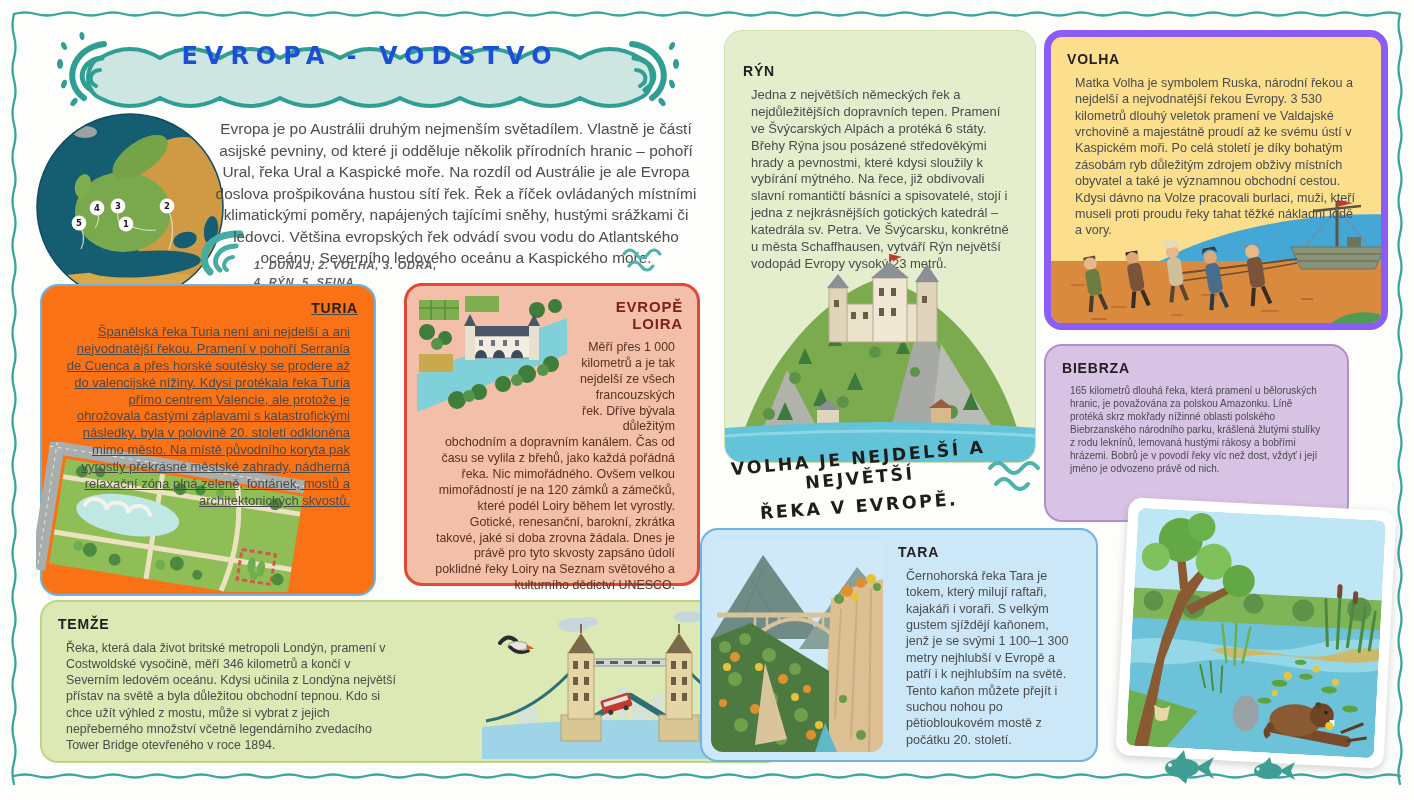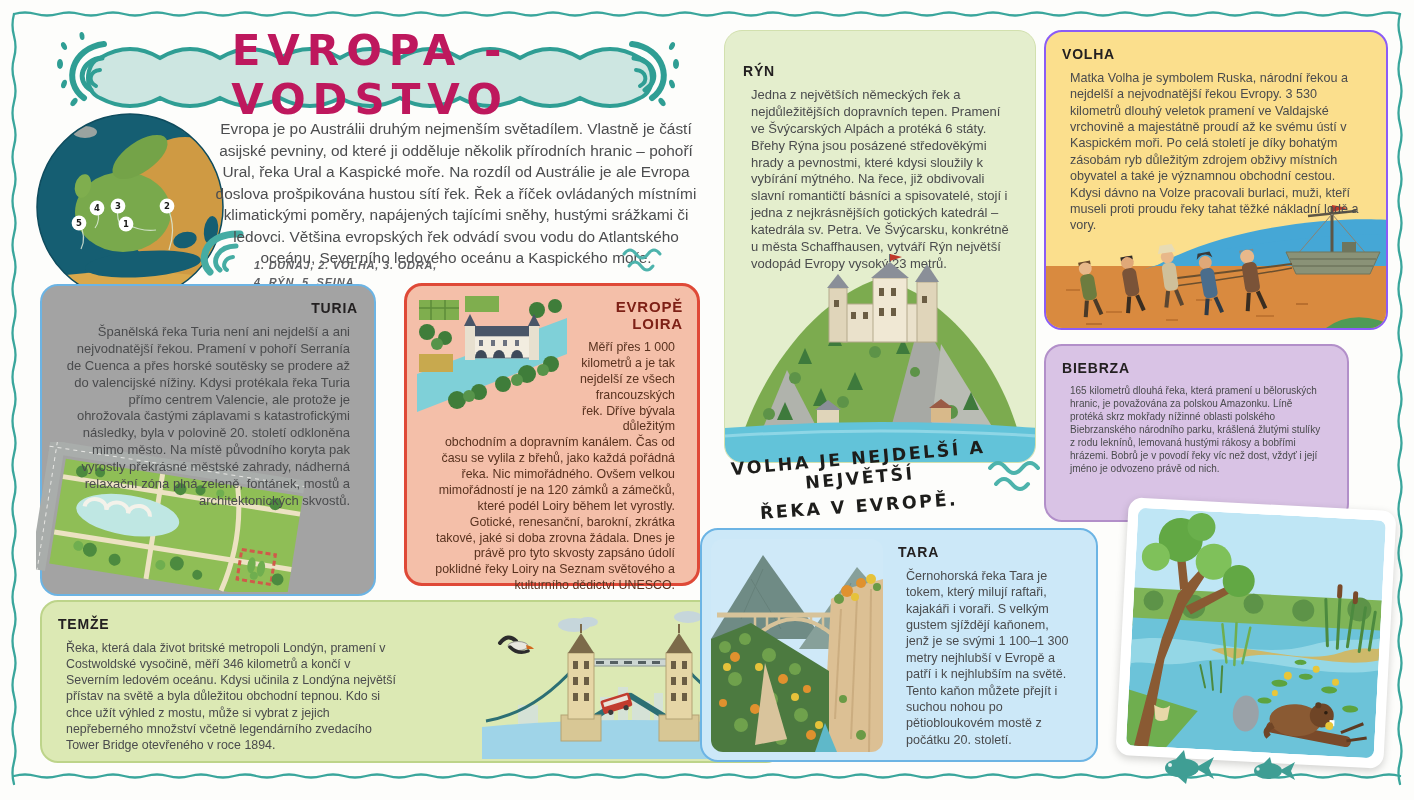--- a/index.html
+++ b/index.html
@@ -4,22 +4,22 @@
 <style>
   html,body{margin:0;padding:0;background:#e8e8e8;}
   #page{position:relative;width:1414px;height:800px;background:#fdfdfb;overflow:hidden;
         font-family:"Liberation Sans",sans-serif;color:#47484a;}
   svg{display:block;}
   .abs{position:absolute;}
   .box{position:absolute;border-radius:18px;box-sizing:border-box;}
   .box h3{margin:0 0 4px 0;font-size:14px;letter-spacing:.8px;color:#232021;font-weight:bold;}
   .box p{margin:8px;font-size:12.8px;line-height:1.3;color:#4a4b4d;}
   .t-right{text-align:right;}
-  #title-banner-text{position:absolute;left:150px;top:26px;width:440px;height:46px;
-        text-align:center;font-size:42px;font-weight:bold;letter-spacing:7px;color:#be185d;
+  #title-banner-text{position:absolute;left:150px;top:42px;width:440px;height:46px;
+        text-align:center;font-size:24px;font-weight:bold;letter-spacing:7px;color:#1d4ed8;
         font-family:"DejaVu Sans","Liberation Sans",sans-serif;}
   #intro{position:absolute;left:210px;top:118px;width:492px;text-align:center;
         font-size:15.4px;line-height:1.4;color:#4c4d4f;}
   #map-caption{position:absolute;left:254px;top:257px;width:240px;font-size:11px;font-style:italic;
         font-weight:bold;letter-spacing:.8px;color:#5f6063;line-height:1.5;}
   #hand-note{position:absolute;left:698px;top:448px;width:322px;text-align:center;color:#1d1d1b;
         font-family:"DejaVu Sans","Liberation Sans",sans-serif;font-weight:bold;}
   #hand-note .l1{display:block;font-size:17.5px;letter-spacing:2.5px;transform:rotate(-5deg);}
   #hand-note .l2{display:block;font-size:17.5px;letter-spacing:2.5px;transform:rotate(-4deg);margin-top:8px;}
   #polaroid{position:absolute;left:1122px;top:504px;width:268px;height:258px;background:#ffffff;
@@ -125,21 +125,21 @@
     <span>4. RÝN, 5. SEINA</span>
   </div>
 
   <svg class="abs" style="left:622px;top:246px;" width="46" height="28" viewBox="0 0 46 28">
     <g stroke="#4db3ac" stroke-width="3" fill="none" stroke-linecap="round">
       <path d="M2,8 q6,-8 12,0 t12,0 t12,0"></path>
       <path d="M7,20 q6,-8 12,0 t12,0"></path>
     </g>
   </svg>
 
-  <div class="box" style="left:40px;top:284px;width:336px;height:312px;background:#a3a3a3;border:2.5px solid #6cb4e4;padding:14px 16px;">
+  <div class="box" style="left:40px;top:284px;width:336px;height:312px;background:#f97316;border:2.5px solid #6cb4e4;padding:14px 16px;text-decoration:underline;">
     <h3 class="t-right">TURIA</h3>
     <p class="t-right" style="font-size:13px;position:relative;z-index:2;">Španělská řeka Turia není ani nejdelší a ani nejvodnatější řekou. Pramení v pohoří Serranía de Cuenca a přes horské soutěsky se prodere až do valencijské nížiny. Kdysi protékala řeka Turia přímo centrem Valencie, ale protože je ohrožovala častými záplavami s katastrofickými následky, byla v polovině 20. století odkloněna mimo město. Na místě původního koryta pak vyrostly překrásné městské zahrady, nádherná relaxační zóna plná zeleně, fontánek, mostů a architektonických skvostů.</p>
     <svg style="position:absolute;left:-6px;bottom:2px;z-index:1;" width="270" height="150" viewBox="0 0 270 150">
       <g transform="rotate(9 135 75)">
         <rect x="4" y="18" width="258" height="13" fill="#a9adab"></rect>
         <rect x="4" y="18" width="15" height="130" fill="#a9adab"></rect>
         <g stroke="#e6e6e3" stroke-width="1" stroke-dasharray="4 4">
             <line x1="4" y1="24" x2="262" y2="24"></line>
             <line x1="11" y1="18" x2="11" y2="148"></line>
           </g>
@@ -454,21 +454,21 @@
           <circle cx="166" cy="48" r="4"></circle>
           <circle cx="150" cy="196" r="5"></circle>
           <circle cx="132" cy="160" r="4"></circle>
         </g>
       <polygon points="104,213 114,184 126,213" fill="#5fb8c9"></polygon>
     </svg>
     <h3>TARA</h3>
     <p style="font-size:12.6px;">Černohorská řeka Tara je tokem, který milují raftaři, kajakáři i voraři. S velkým gustem sjíždějí kaňonem, jenž je se svými 1 100–1 300 metry nejhlubší v Evropě a patří i k nejhlubším na světě. Tento kaňon můžete přejít i suchou nohou po pětiobloukovém mostě z počátku 20. století.</p>
   </div>
 
-  <div class="box" style="left:1044px;top:30px;width:344px;height:300px;background:#fbdf8d;border:2px solid #8b5cf6;padding:14px 16px;overflow:hidden;">
+  <div class="box" style="left:1044px;top:30px;width:344px;height:300px;background:#fbdf8d;border:7px solid #8b5cf6;padding:14px 16px;overflow:hidden;">
     <h3>VOLHA</h3>
     <p style="font-size:12.6px;position:relative;z-index:2;">Matka Volha je symbolem Ruska, národní řekou a nejdelší a nejvodnatější řekou Evropy. 3 530 kilometrů dlouhý veletok pramení ve Valdajské vrchovině a majestátně proudí až ke svému ústí v Kaspickém moři. Po celá století je díky bohatým zásobám ryb důležitým zdrojem obživy místních obyvatel a také je významnou obchodní cestou. Kdysi dávno na Volze pracovali burlaci, muži, kteří museli proti proudu řeky tahat těžké nákladní lodě a vory.</p>
     <svg style="position:absolute;left:0;bottom:0;z-index:1;" width="344" height="124" viewBox="0 0 344 124">
       <path d="M110,62 C180,22 290,12 344,16 L344,62 z" fill="#45a7d6"></path>
       <path d="M0,62 L344,62 L344,124 L0,124 z" fill="#d98a3f"></path>
       <path d="M0,62 C80,66 110,62 150,52 C220,34 300,26 344,28 L344,62 z" fill="#d98a3f" opacity="0"></path>
       <path d="M110,62 C160,44 240,34 344,34" stroke="#c9773a" stroke-width="3" fill="none" opacity=".0"></path>
       <path d="M96,66 C170,40 280,30 344,30 L344,62 L110,62 z" fill="#45a7d6"></path>
       <path d="M280,124 q22,-16 52,-8 q14,4 12,12 z" fill="#4f9b55"></path>
       <g stroke="#b96f2e" stroke-width="2" opacity=".8">

